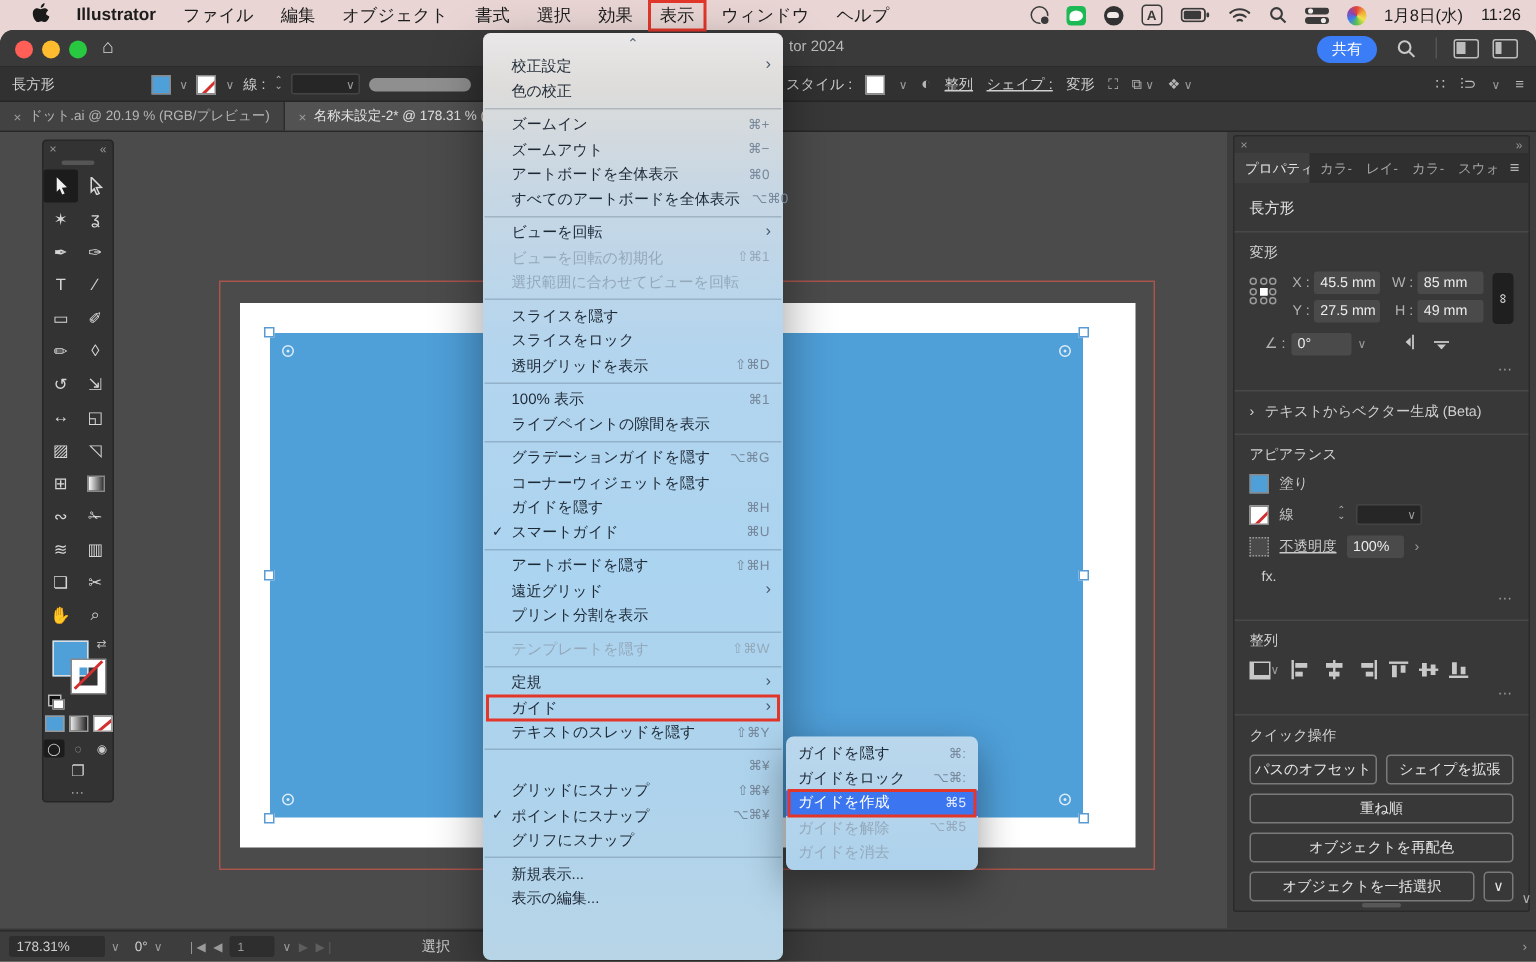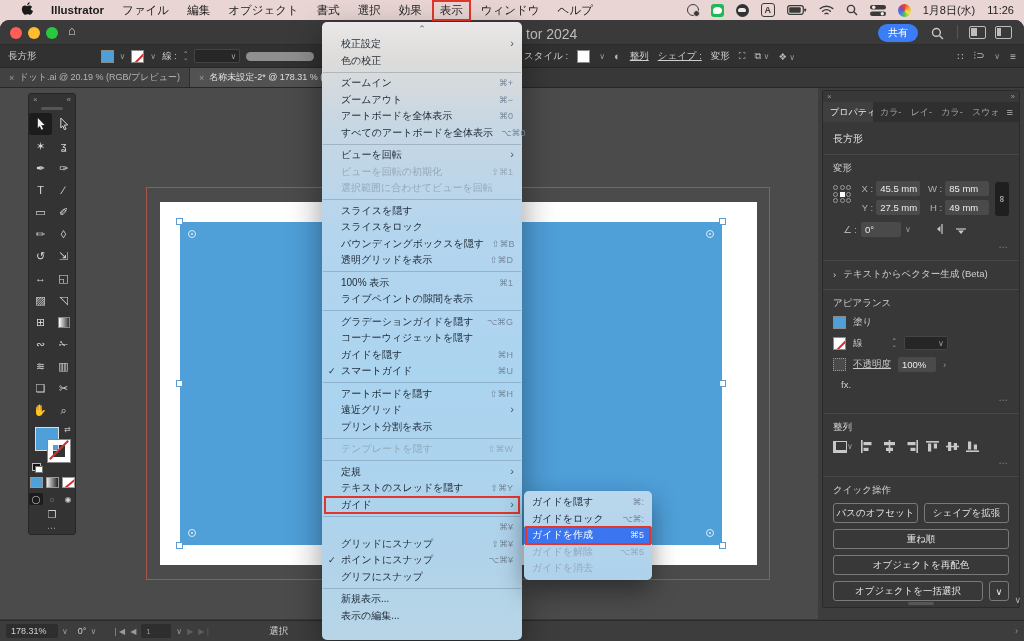--- a/index.html
+++ b/index.html
@@ -31,21 +31,21 @@
   .mb-clock{font-size:11px;white-space:nowrap;}
   
   .window{position:absolute;left:0;top:20px;width:1024px;height:621px;background:#3a3a3a;
     border-radius:9px 9px 0 0;overflow:hidden;}
   .titlebar{position:relative;height:25px;background:#3a3a3a;border-bottom:1px solid #2c2c2c;}
   .tl{position:absolute;top:7px;width:12px;height:12px;border-radius:50%;}
   .tl.r{left:10px;background:#ff5f57;}
   .tl.y{left:28px;background:#febc2e;}
   .tl.g{left:46px;background:#28c840;}
   .home{position:absolute;left:68px;top:3px;color:#d5d5d5;font-size:13px;}
-  .wtitle{position:absolute;left:526px;top:6px;color:#bdbdbd;font-size:14px;}
+  .wtitle{position:absolute;left:526px;top:6px;color:#bdbdbd;font-size:10px;}
   .share-btn{position:absolute;right:106px;top:4px;background:#3b7cf7;color:#fff;font-size:10px;
     padding:2px 10px;border-radius:9px;}
   .tb-search{position:absolute;right:80px;top:6px;}
   .tb-sep{position:absolute;right:66px;top:5px;width:1px;height:14px;background:#555;}
   .doc-ic{position:absolute;top:6px;width:17px;height:13px;border:1.4px solid #bdbdbd;border-radius:2px;}
   .doc-ic.a{right:38px;}  .doc-ic.a::after{content:"";position:absolute;left:1px;top:1px;width:6px;height:8px;background:#bdbdbd;}
   .doc-ic.b{right:12px;}  .doc-ic.b::after{content:"";position:absolute;left:1px;top:1px;width:4px;height:8px;background:#bdbdbd;}
   
   .controlbar{position:relative;height:23px;background:#313131;border-bottom:1px solid #262626;
     font-size:9.5px;color:#cfcfcf;}
@@ -565,21 +565,21 @@
             <span class="qbtn small">∨</span>
           </div>
         </div>
         <div class="p-grip"></div>
       </div>
       <div class="dock-chev">∨</div>
     </div>
   </div>
 
   <div class="statusbar">
-    <span class="sb-box" style="margin-left:6px;width:52px;">178.31%</span>
+    <span class="sb-box" style="margin-left:6px;width:64px;">178.31%</span>
     <span class="chev" style="margin-left:4px;">∨</span>
     <span style="margin-left:10px;">0°</span>
     <span class="chev" style="margin-left:4px;">∨</span>
     <span class="nav" style="margin-left:16px;">
       <span>❘◀</span>
       <span>◀</span>
       <span class="sb-box" style="width:30px;">1</span>
       <span class="chev">∨</span>
       <span class="dim">▶</span>
       <span class="dim">▶❘</span>
@@ -626,24 +626,20 @@
       <span class="ml">選択範囲に合わせてビューを回転</span>
     </div>
   <div class="msep"></div>
   <div class="mi">
       <span class="ml">スライスを隠す</span>
     </div>
   <div class="mi">
       <span class="ml">スライスをロック</span>
     </div>
   <div class="mi">
-      <span class="ml">バウンディングボックスを隠す</span>
-      <span class="ms">⇧⌘B</span>
-    </div>
-  <div class="mi">
       <span class="ml">透明グリッドを表示</span>
       <span class="ms">⇧⌘D</span>
     </div>
   <div class="msep"></div>
   <div class="mi">
       <span class="ml">100% 表示</span>
       <span class="ms">⌘1</span>
     </div>
   <div class="mi">
       <span class="ml">ライブペイントの隙間を表示</span>
@@ -677,26 +673,26 @@
     </div>
   <div class="msep"></div>
   <div class="mi dis">
       <span class="ml">テンプレートを隠す</span>
       <span class="ms">⇧⌘W</span>
     </div>
   <div class="msep"></div>
   <div class="mi sub">
       <span class="ml">定規</span>
     </div>
+  <div class="mi sub ann">
+      <span class="ml">ガイド</span>
+    </div>
   <div class="mi">
       <span class="ml">テキストのスレッドを隠す</span>
       <span class="ms">⇧⌘Y</span>
-    </div>
-  <div class="mi sub ann">
-      <span class="ml">ガイド</span>
     </div>
   <div class="msep"></div>
   <div class="mi">
       <span class="ml"></span>
       <span class="ms">⌘¥</span>
     </div>
   <div class="mi">
       <span class="ml">グリッドにスナップ</span>
       <span class="ms">⇧⌘¥</span>
     </div>

